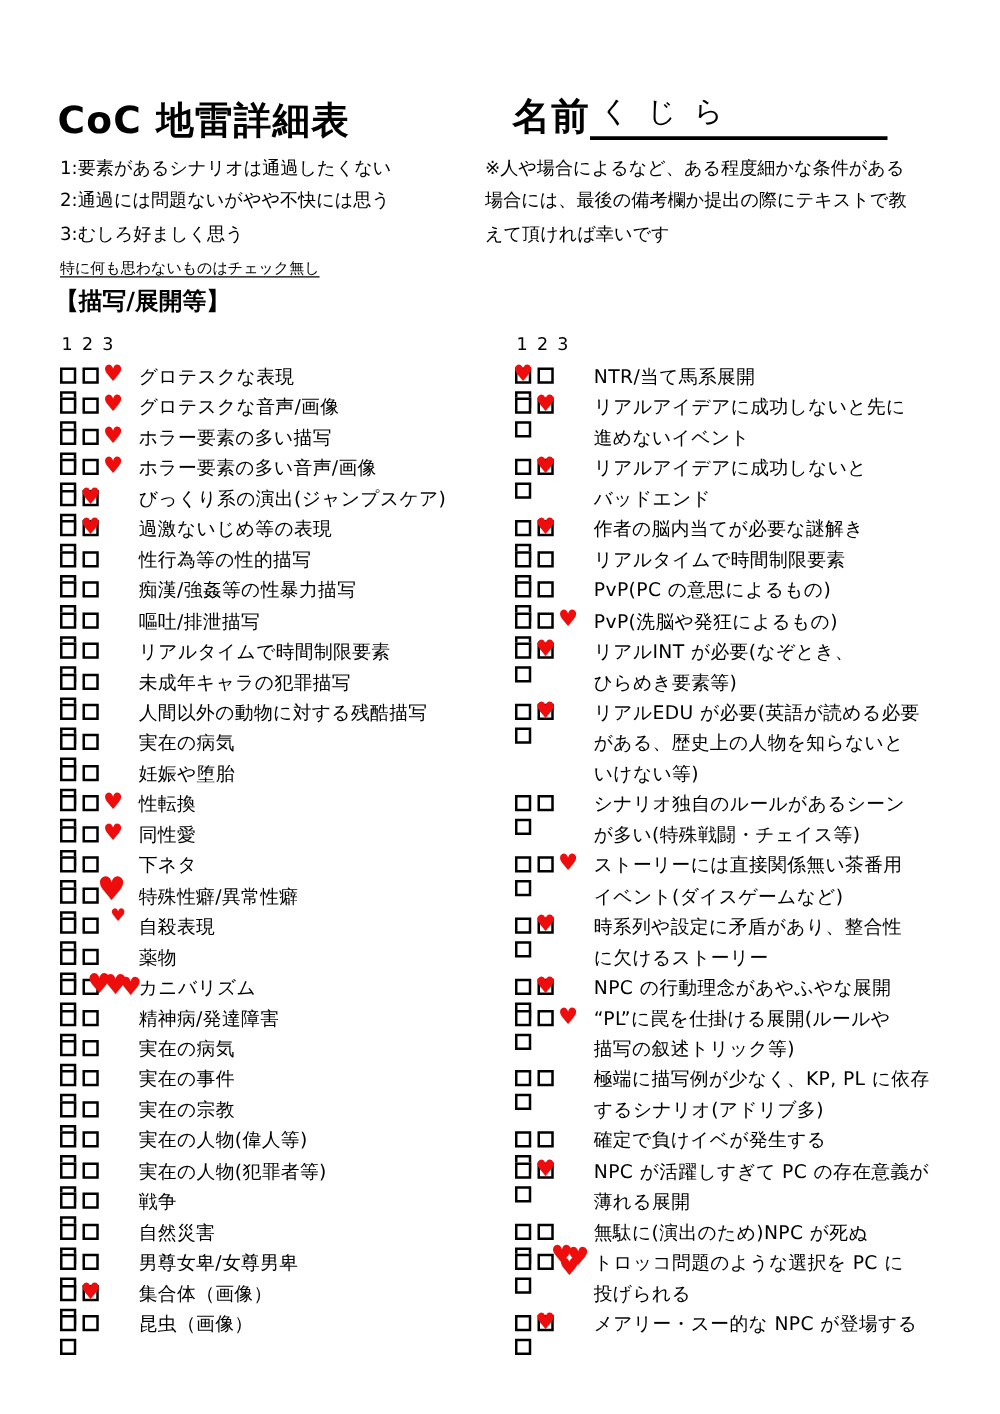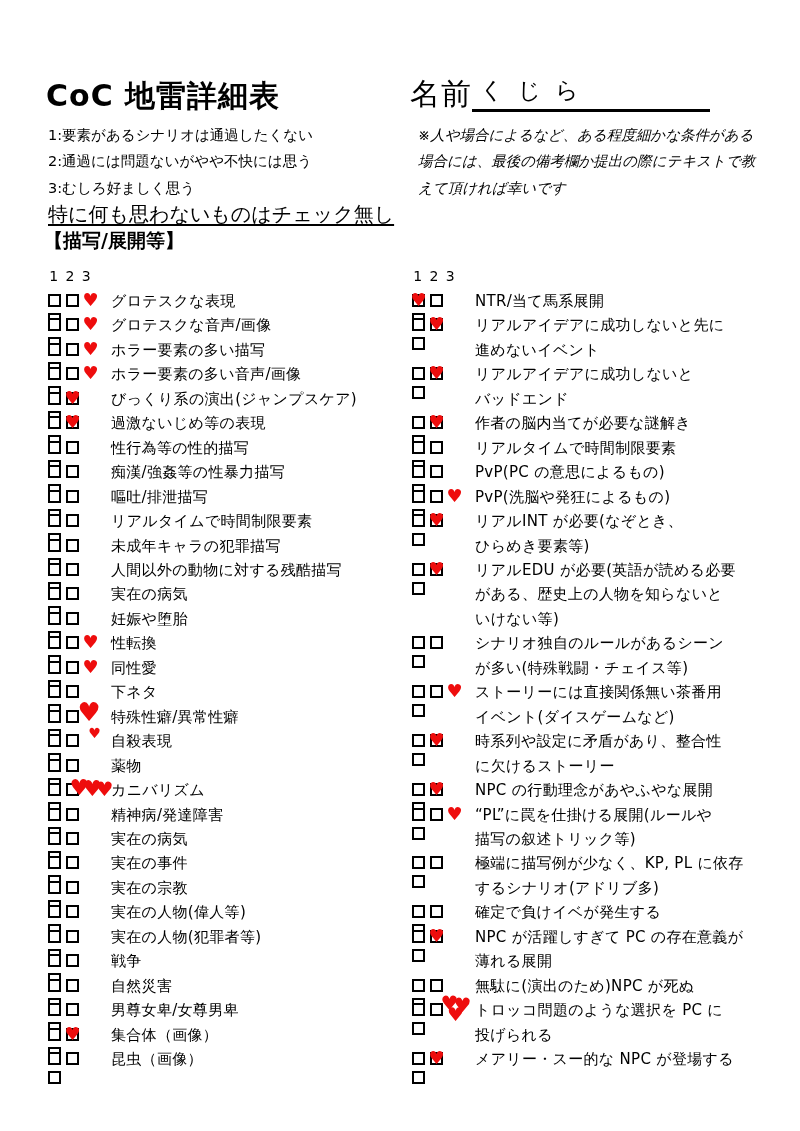--- a/index.html
+++ b/index.html
@@ -6,27 +6,27 @@
   body{
     width:800px;height:1131px;
     background:#ffffff;color:#000;
     font-family:"DejaVu Sans","Liberation Sans",sans-serif;
     position:relative;overflow:hidden;
   }
   .abs{position:absolute;}
   
   .title{left:46px;top:48px;font-size:30px;font-weight:bold;letter-spacing:1px;margin-top:28px;}
   .name-wrap{left:410px;top:72px;display:flex;align-items:flex-end;}
-  .name-label{font-size:30px;font-weight:normal;letter-spacing:1px;line-height:1.2;}
+  .name-label{font-size:30px;font-weight:bold;letter-spacing:1px;line-height:1.2;}
   .name-line{border-bottom:3px solid #000;width:238px;display:inline-block;}
   .name-value{font-size:23px;letter-spacing:14px;padding-left:8px;line-height:1.6;white-space:nowrap;text-align:right;}
   
   .legend{left:48px;top:122px;font-size:14.5px;line-height:26.4px;white-space:pre-line;}
-  .legend-note{left:48px;top:201px;font-size:20px;line-height:26.4px;text-decoration:underline;text-underline-offset:3px;}
-  .side-note{left:418px;top:122px;width:356px;font-size:14.5px;line-height:26.4px;white-space:pre-line;font-style:italic;}
+  .legend-note{left:48px;top:201px;font-size:12px;line-height:26.4px;text-decoration:underline;text-underline-offset:3px;}
+  .side-note{left:388px;top:122px;width:356px;font-size:14.5px;line-height:26.4px;white-space:pre-line;}
   .section{left:44px;top:228px;font-size:19px;font-weight:bold;}
   
   .col{position:absolute;top:268px;}
   .col-left{left:48px;width:352px;}
   .col-right{left:412px;width:368px;}
   .scale-header{display:flex;width:49px;height:21px;font-size:14px;}
   .scale-header .num{width:13px;margin-right:5px;text-align:center;display:inline-block;}
   .row{display:flex;align-items:flex-start;min-height:24.45px;}
   .boxes{position:relative;flex:none;width:49px;height:14px;margin-top:5px;}
   .cb{display:inline-block;width:9px;height:9px;border:2px solid #000;margin-right:5px;vertical-align:top;background:#fff;}

